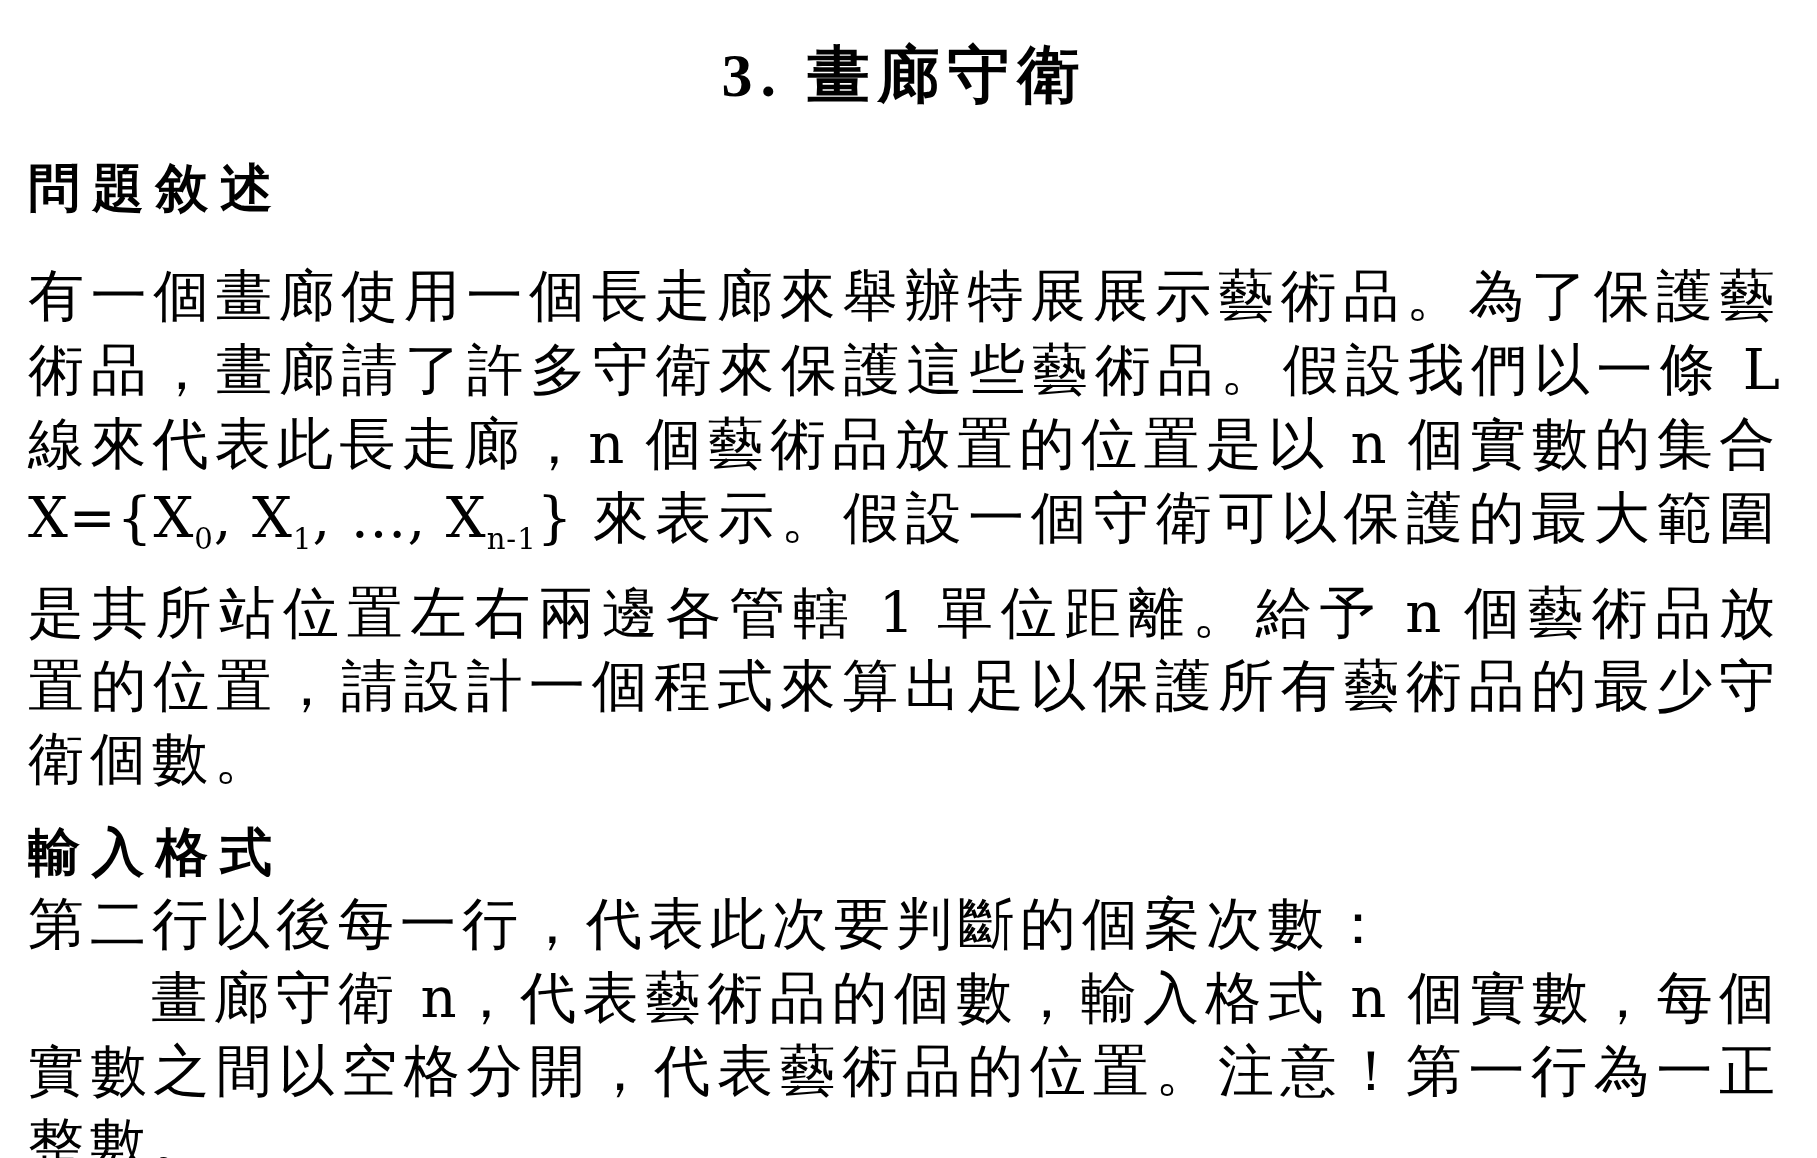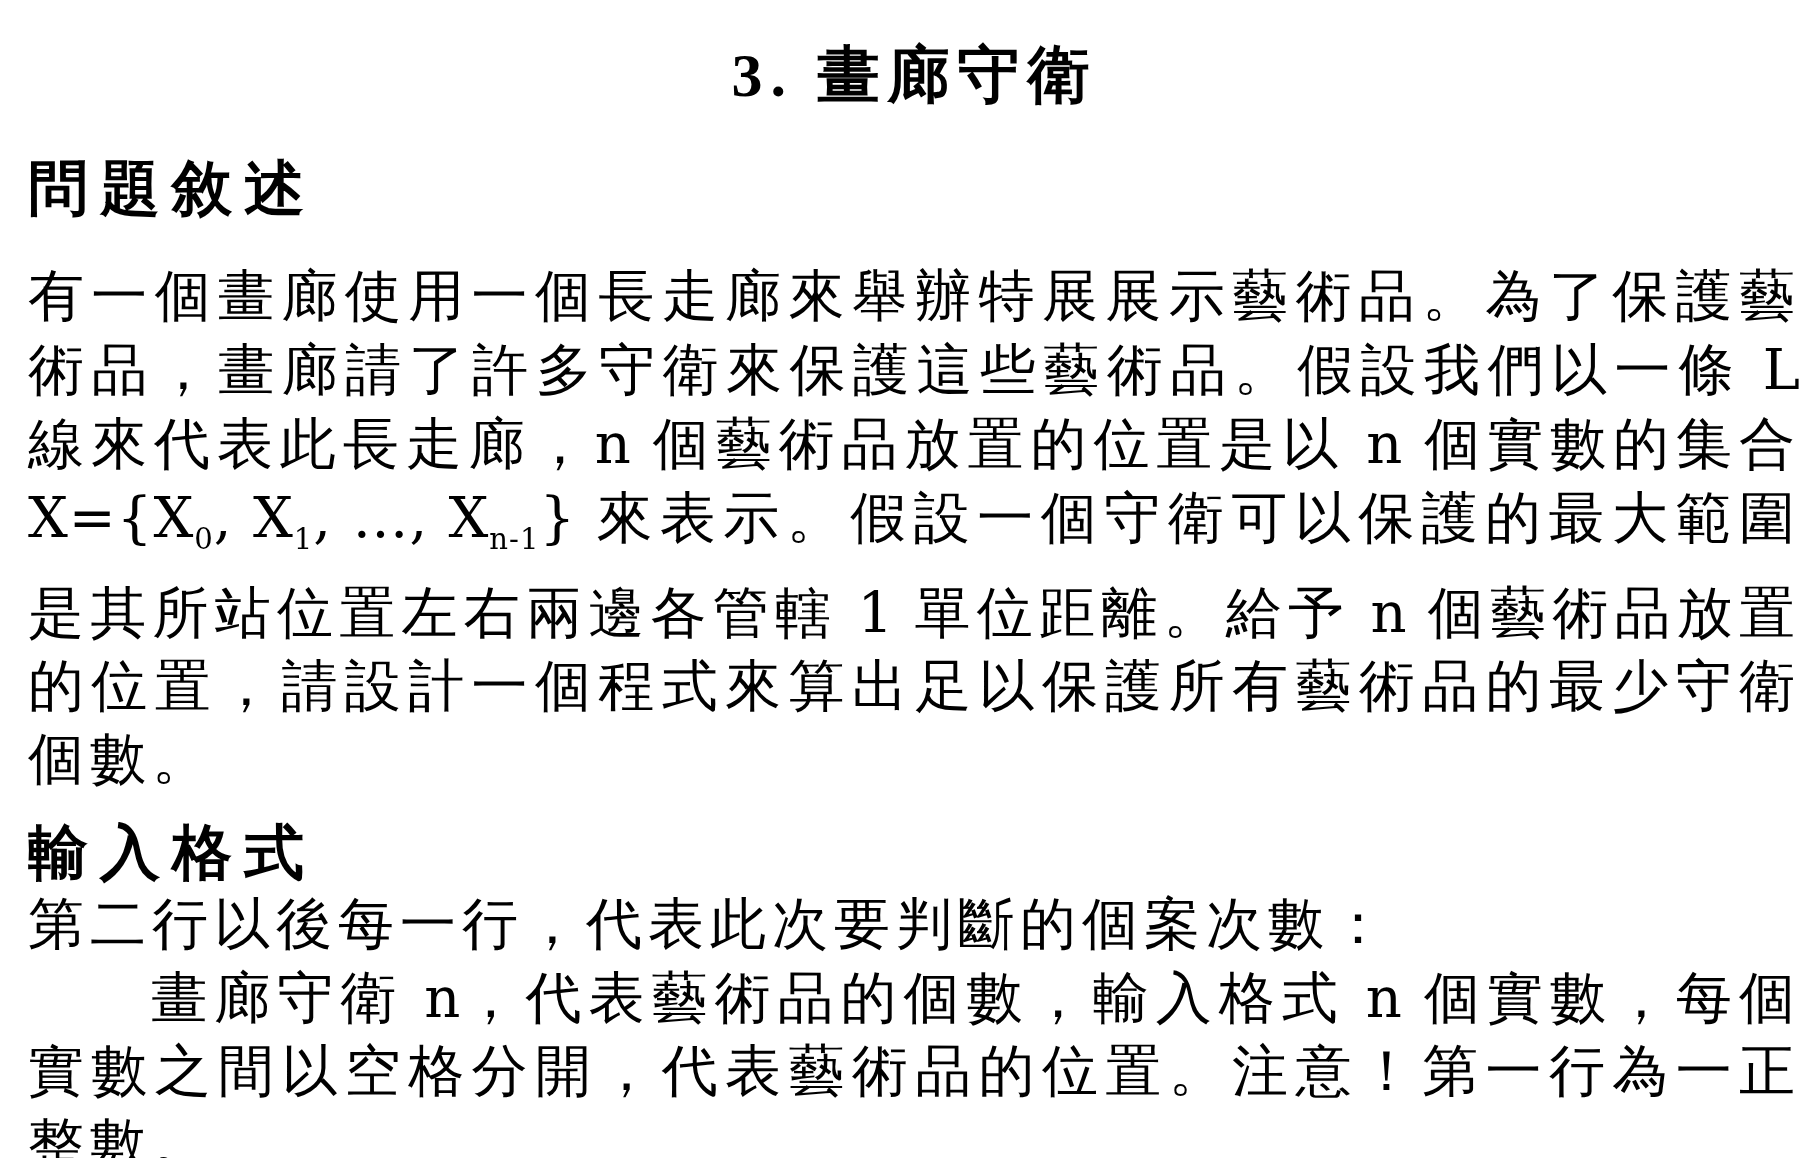--- a/index.html
+++ b/index.html
@@ -4,33 +4,33 @@
 <style>
   * { margin: 0; padding: 0; box-sizing: border-box; }
   html, body { background: #ffffff; }
   .page {
     position: relative;
     width: 1817px;
     height: 1158px;
     background: #ffffff;
     color: #000000;
     font-family: "Liberation Serif", "DejaVu Serif", serif;
-    padding: 30px 16px 0 28px;
+    padding: 30px 36px 0 28px;
     overflow: hidden;
   }
   h1.doc-title {
     text-align: center;
     font-size: 62px;
     font-weight: 600;
     line-height: 90px;
     letter-spacing: 8px;
     margin-bottom: 20px;
   }
   h2.section-heading {
-    font-size: 60px;
+    font-size: 52px;
     font-weight: 700;
     line-height: 70px;
     letter-spacing: 12px;
   }
   h2.first-heading { margin-top: 34px; }
   h2.second-heading { margin-top: 22px; }
   p.para, p.line {
     font-size: 56px;
     line-height: 73px;
     letter-spacing: 6px;

